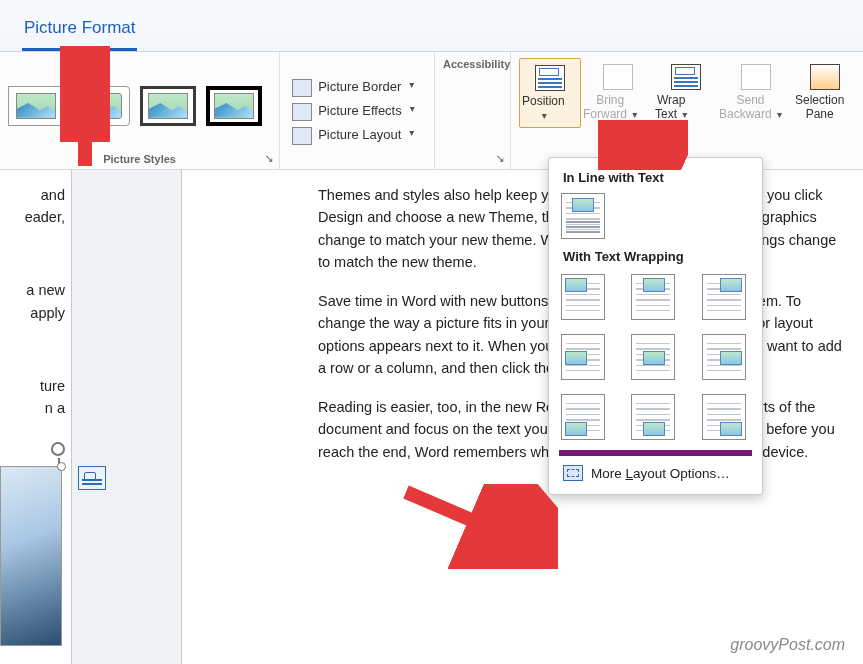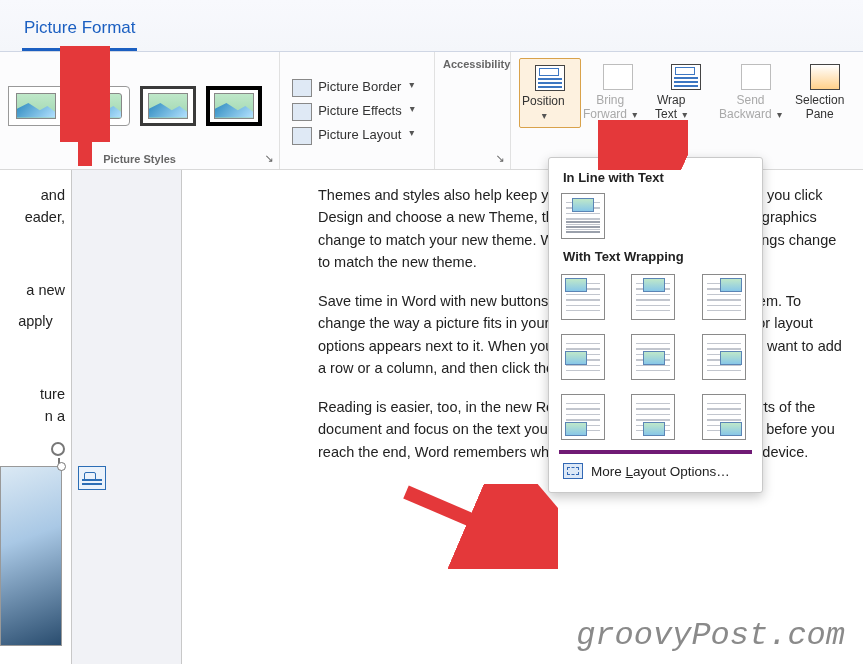--- a/index.html
+++ b/index.html
@@ -197,21 +197,21 @@
   .mr .pic{right:3px; top:16px;}
   .bl .pic{left:3px; bottom:3px;}
   .bc .pic{left:11px; bottom:3px;}
   .br .pic{right:3px; bottom:3px;}
   .pos-opt .bglines{
     position:absolute; inset:4px;
     background:repeating-linear-gradient(#fff,#fff 4px,#c2c6ce 4px,#c2c6ce 5.4px);
   }
   .more-opt{
     display:flex; align-items:center; gap:8px;
-    border-top:4px solid #701a75;
+    border-top:6px solid #701a75;
     padding:9px 4px 7px 4px;
     font-size:13.5px;
     cursor:pointer;
   }
   .more-ico{
     width:20px;height:16px;border:1px solid #3268b5;position:relative;
     background:#dce8f7;
   }
   .more-ico::after{
     content:"";position:absolute;left:3px;top:3px;right:3px;bottom:3px;
@@ -242,22 +242,22 @@
   }
   .layout-chip::after{
     content:"";position:absolute;left:3px;bottom:4px;right:3px;height:2px;background:#2b6db5;box-shadow:0 -4px 0 #2b6db5;
   }
   
   .arrow{ position:absolute; z-index:80; }
   .arrow svg{ display:block;}
   
   .wm{
     position:absolute; right:18px; bottom:10px;
-    font-family:Liberation Mono, monospace;
-    font-size:32px; color:#8a8a8a; font-style:italic;
+    font-family:Liberation Sans, sans-serif;
+    font-size:16px; color:#8a8a8a; font-style:italic;
   }
 </style>
 </head>
 <body>
 
 <div class="tab-strip">
   <span class="active-tab">Picture Format</span>
 </div>
 
 <div class="ribbon">
@@ -340,21 +340,21 @@
     </div>
   </div>
 </div>
 
 <div class="doc-area">
   <div class="left-frag" id="left-frag">
       <div style="margin: 0px;">and</div>
       <div style="margin: 0px;">eader,</div>
       <div style="margin: 14px 0px;">&nbsp;</div>
       <div style="margin: 0px;">a new</div>
-      <div style="margin: 8px; text-align: center;">apply</div>
+      <div style="margin: 0px;">apply</div>
       <div style="margin: 14px 0px;">&nbsp;</div>
       <div style="margin: 0px;">ture</div>
       <div style="margin: 0px;">n a</div>
     </div>
   <div class="gutter"></div>
   <div class="page">
     <p class="para">Themes and styles also help keep your document coordinated. When you click Design and choose a new Theme, the pictures, charts, and SmartArt graphics change to match your new theme. When you apply styles, your headings change to match the new theme.</p>
     <p class="para">Save time in Word with new buttons that show up where you need them. To change the way a picture fits in your document, click it and a button for layout options appears next to it. When you work on a table, click where you want to add a row or a column, and then click the plus sign.</p>
     <p class="para">Reading is easier, too, in the new Reading view. You can collapse parts of the document and focus on the text you want. If you need to stop reading before you reach the end, Word remembers where you left off - even on another device.</p>
   </div>

